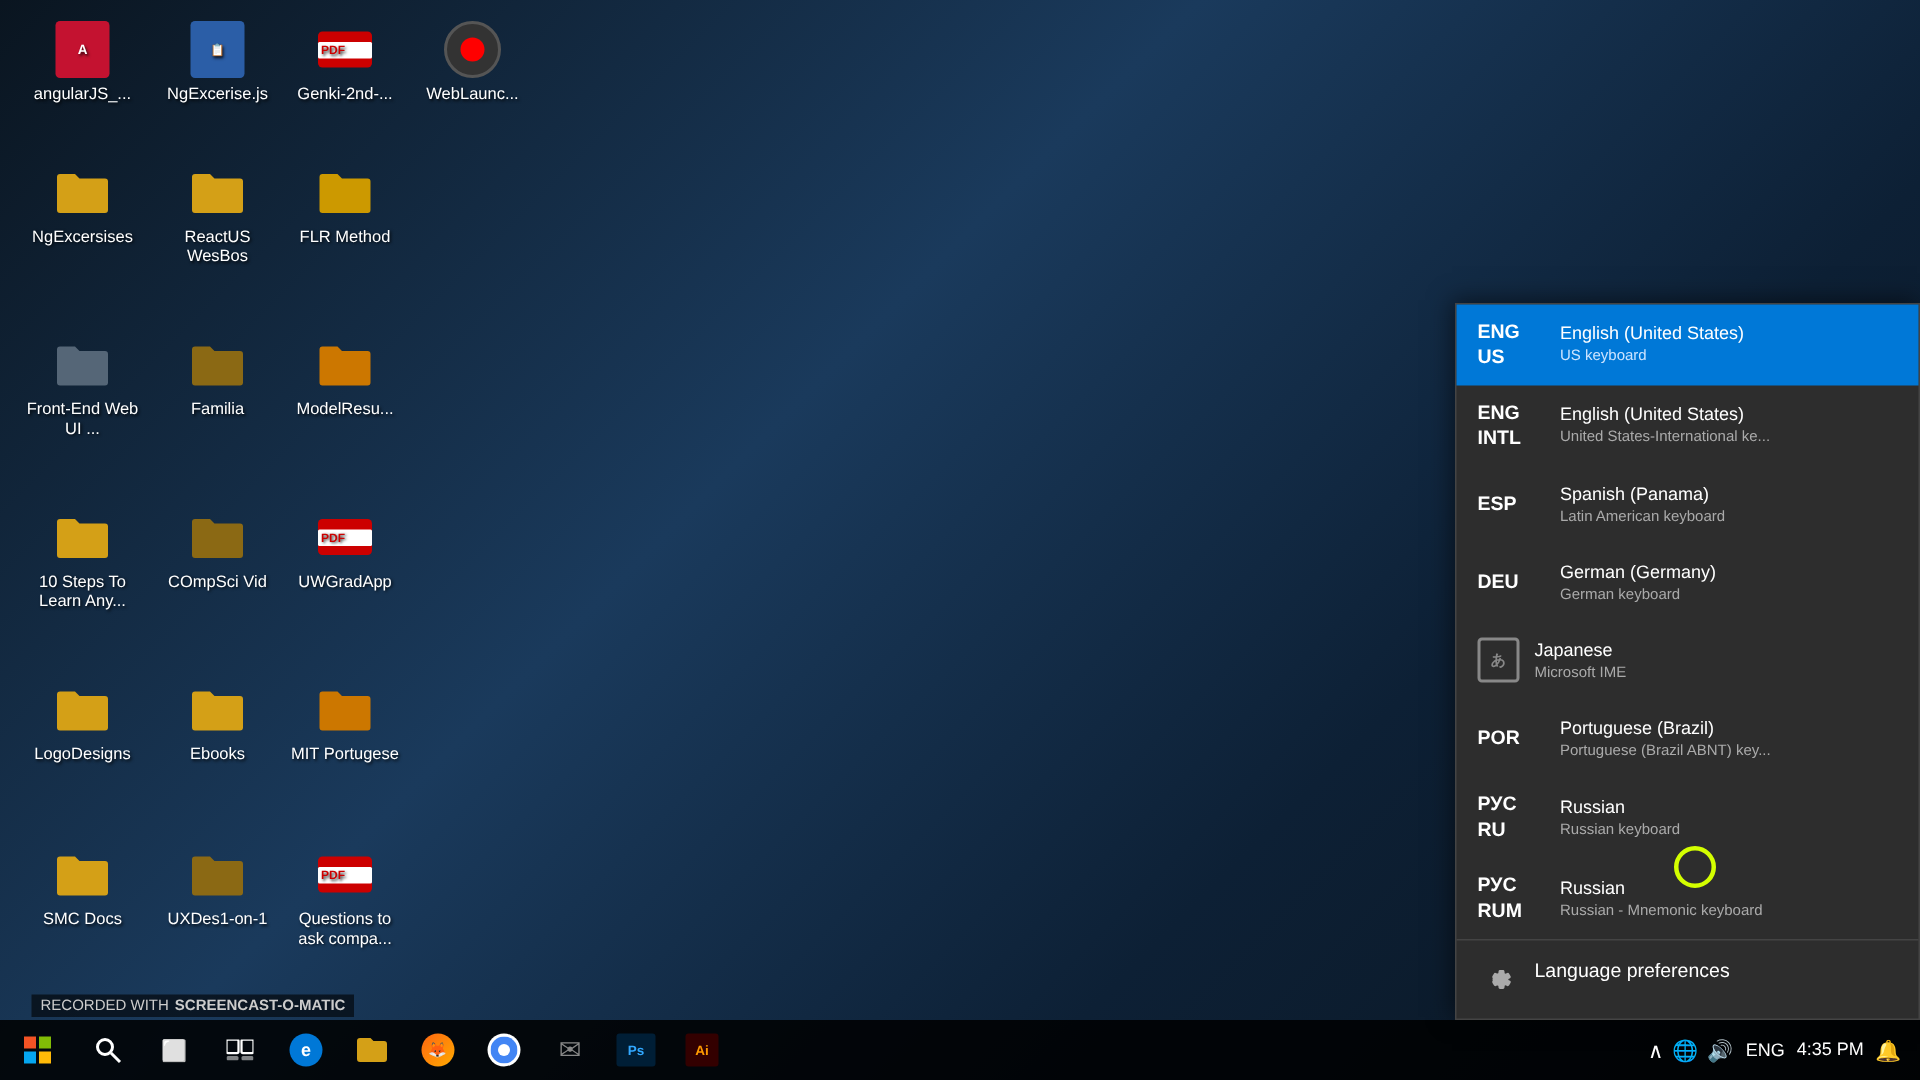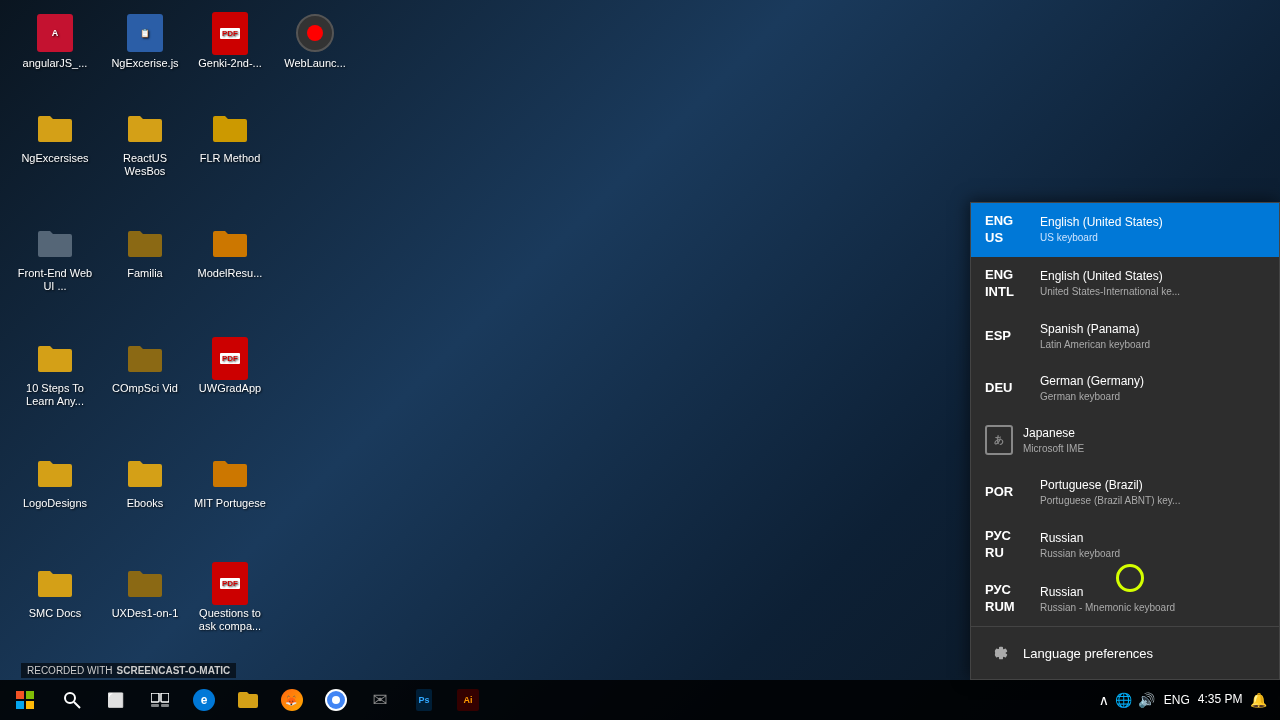--- a/index.html
+++ b/index.html
@@ -215,21 +215,21 @@
       display: flex;
       align-items: center;
       justify-content: center;
       font-size: 10px;
       color: #888;
       font-weight: bold;
     }
 
     .lang-preferences-item {
       display: flex;
-      align-items: center;
+      align-items: flex-start;
       padding: 12px 14px;
       cursor: pointer;
       color: white;
       border-top: 1px solid #444;
     }
 
     .gear-icon-container {
       width: 28px;
       height: 28px;
       margin-right: 10px;
@@ -267,25 +267,24 @@
 
     
     .folder-svg {
       width: 38px;
       height: 32px;
     }
 
     
     .pdf-icon-box {
       width: 36px;
-      height: 43px;
+      height: 24px;
       background: #cc0000;
       border-radius: 3px;
       display: flex;
-      align-items: center;
       justify-content: center;
       color: white;
       font-size: 10px;
       font-weight: bold;
       flex-direction: column;
     }
 
     
     .code-icon-box {
       width: 36px;
@@ -642,21 +641,21 @@
               <circle cx="9" cy="9" r="9" fill="#4285f4"></circle>
               <circle cx="9" cy="9" r="4" fill="white"></circle>
               <path d="M9 0 L18 16 L0 16Z" fill="none"></path>
             </svg>
           </div>
         </div>
         <div class="taskbar-app">
           <div style="width:22px;height:22px;display:flex;align-items:center;justify-content:center;color:#888;font-size:18px;">✉</div>
         </div>
         <div class="taskbar-app">
-          <div style="width:16px;height:22px;background:#001e36;border-radius:2px;display:flex;align-items:center;justify-content:center;color:#31a8ff;font-size:9px;font-weight:bold;">Ps</div>
+          <div style="width:26px;height:22px;background:#001e36;border-radius:2px;display:flex;align-items:center;justify-content:center;color:#31a8ff;font-size:9px;font-weight:bold;">Ps</div>
         </div>
         <div class="taskbar-app">
           <div style="width:22px;height:22px;background:#330000;border-radius:2px;display:flex;align-items:center;justify-content:center;color:#ff9a00;font-size:9px;font-weight:bold;">Ai</div>
         </div>
       </div>
     </div>
 
     <div class="taskbar-right">
       <div class="taskbar-tray">
         <span class="tray-icon">∧</span>

